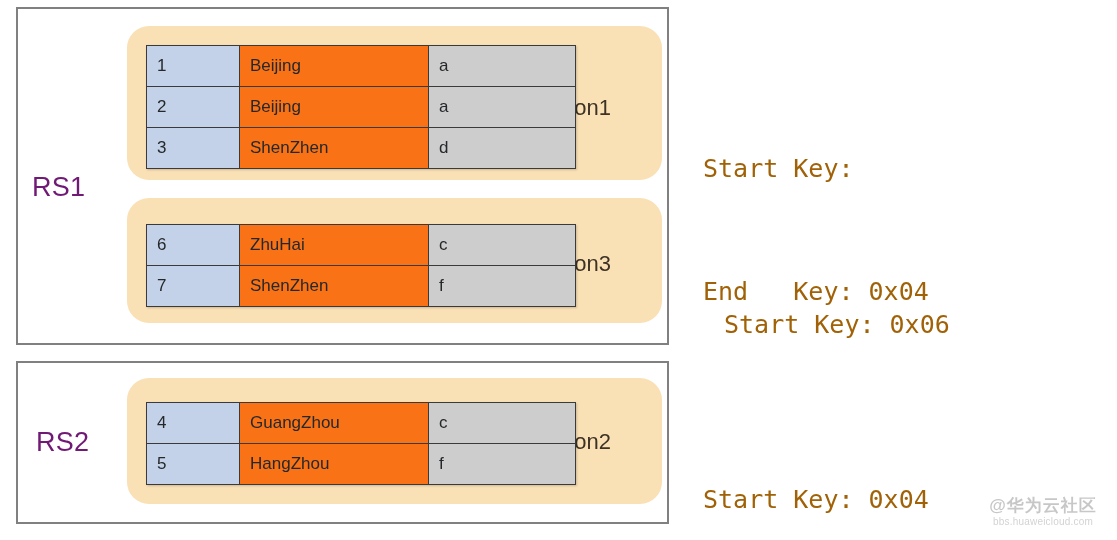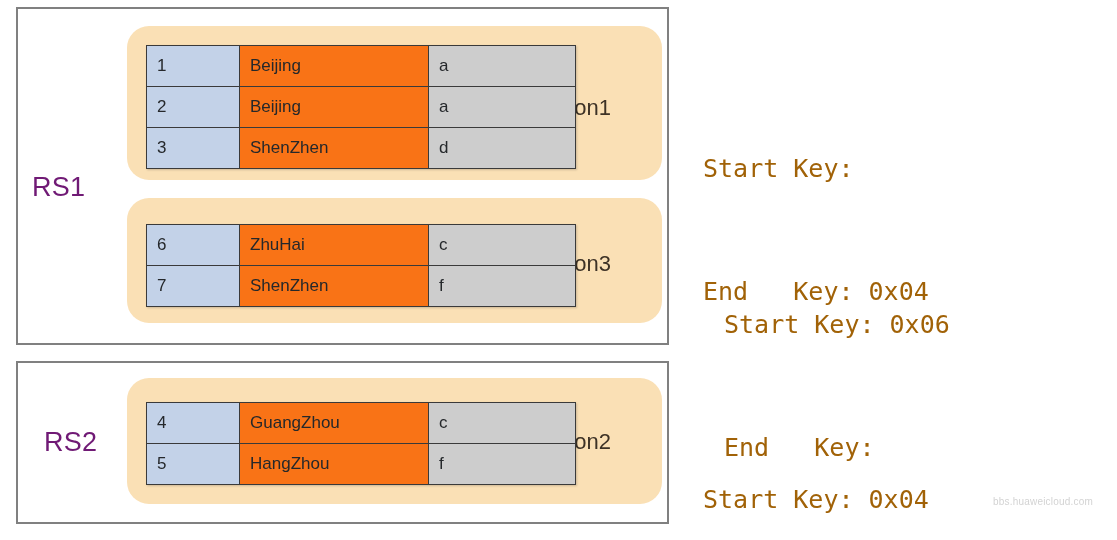--- a/index.html
+++ b/index.html
@@ -27,21 +27,21 @@
   #rs2-box { left: 16px;  top: 361px; width: 653px; height: 163px; }
 
   .rs-label {
     position: absolute;
     font-size: 27px;
     color: #701a75;
     letter-spacing: 0.3px;
     white-space: nowrap;
   }
   #rs1-label { left: 32px; top: 172px; }
-  #rs2-label { left: 44px; top: 427px; }
+  #rs2-label { left: 36px; top: 427px; }
 
   
   .region-panel {
     position: absolute;
     background: #fae0b5;
     border-radius: 22px;
   }
   #region1-panel { left: 127px; top: 26px;  width: 535px; height: 154px; }
   #region3-panel { left: 127px; top: 198px; width: 535px; height: 125px; }
   #region2-panel { left: 127px; top: 378px; width: 535px; height: 126px; }
@@ -175,21 +175,20 @@
     <tr>
       <td class="col-id">7</td>
       <td class="col-name">ShenZhen</td>
       <td class="col-key">f</td>
     </tr>
   </tbody>
 </table>
 
 <div id="keys-region3" class="key-block">
   <span class="key-line">Start Key: 0x06</span>
-  <span class="key-line">End   Key:</span>
 </div>
 
 <div id="rs2-box" class="rs-box"></div>
 <div id="rs2-label" class="rs-label">RS2</div>
 
 <div id="region2-panel" class="region-panel"></div>
 <div id="region2-label" class="region-label">Region2</div>
 
 <table id="table-region2" class="data-table">
   <tbody>
@@ -205,14 +204,15 @@
     </tr>
   </tbody>
 </table>
 
 <div id="keys-region2" class="key-block">
   <span class="key-line">Start Key: 0x04</span>
   
 </div>
 
 <div id="watermark">
+  <span class="wm-cn">@华为云社区</span>
   <span class="wm-url">bbs.huaweicloud.com</span>
 </div>
 
 </body></html>

